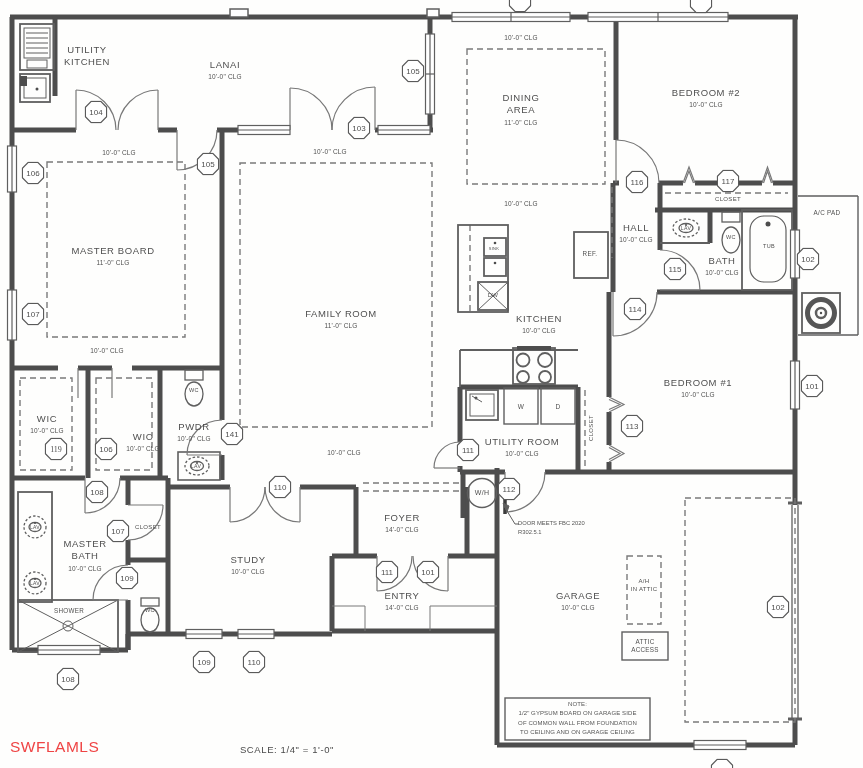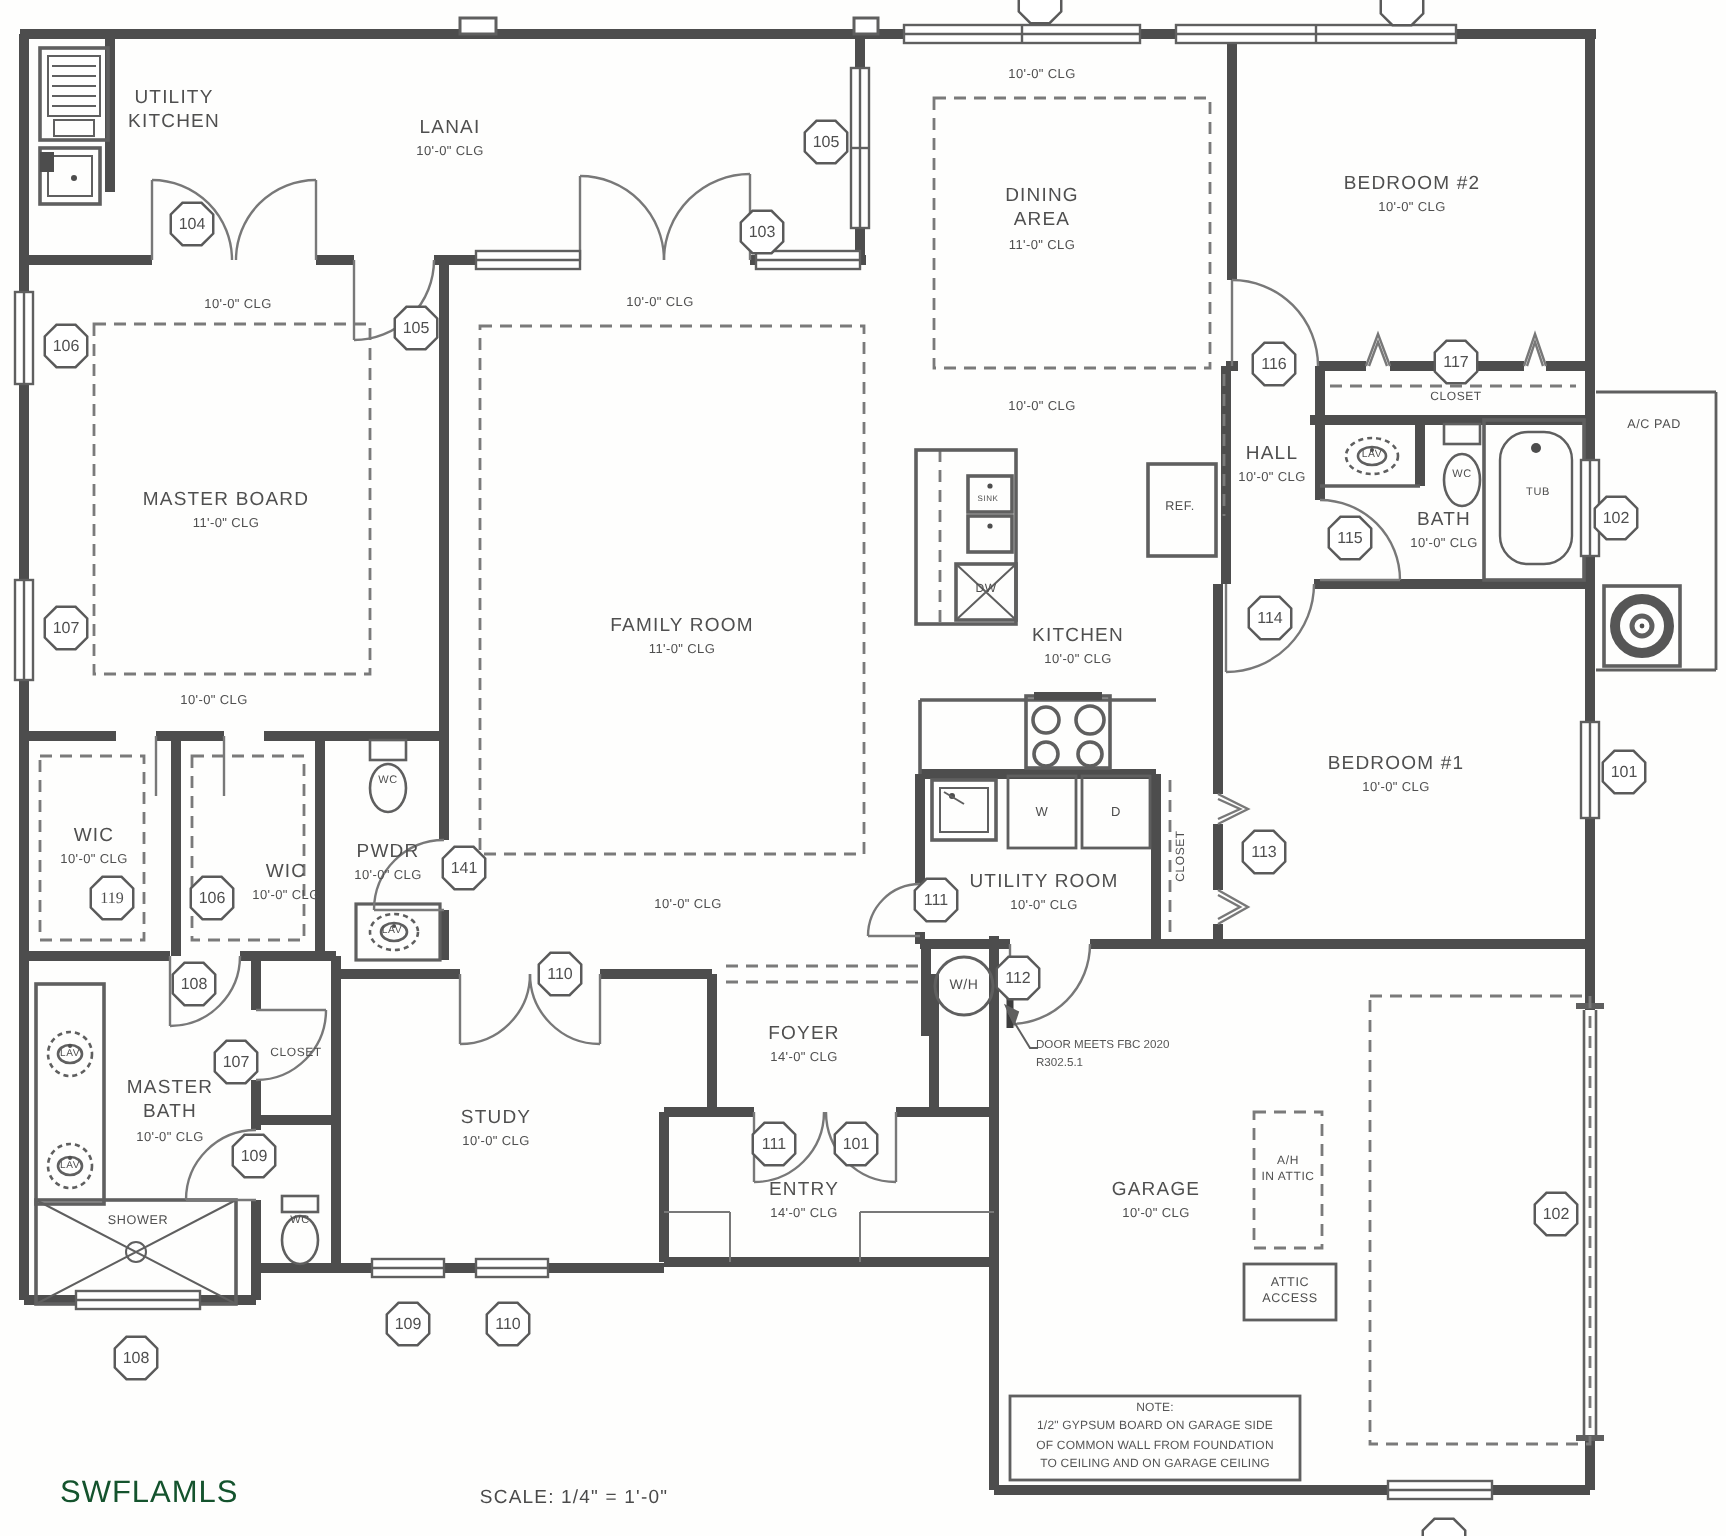--- a/index.html
+++ b/index.html
@@ -12,21 +12,21 @@
   .rclg{font-size:6.5px;letter-spacing:.2px;margin-top:2px;}
   .clg-label{font-size:6.5px;letter-spacing:.2px;}
   .fixture{letter-spacing:.3px;}
   .marker{position:absolute;width:23px;height:23px;transform:translate(-50%,-50%);}
   .marker svg{position:absolute;left:0;top:0;}
   .mnum{position:absolute;left:0;top:0;width:23px;height:23px;display:flex;align-items:center;
         justify-content:center;font-size:8px;color:#4f4f4f;}
   .title-text{position:absolute;transform:translate(-50%,-50%);font-size:20.5px;letter-spacing:.8px;
         color:#424242;border-bottom:1.6px solid #4a4a4a;padding:0 5px 2px 5px;white-space:nowrap;}
   .scale-text{position:absolute;transform:translate(-50%,-50%);font-size:9.5px;letter-spacing:.6px;color:#4a4a4a;white-space:nowrap;}
-  .watermark{position:absolute;font-size:15.5px;color:#14532d;letter-spacing:.5px;margin-left:20px;}
+  .watermark{position:absolute;font-size:15.5px;color:#ef4444;letter-spacing:.5px;}
   .note-left{position:absolute;font-size:5.8px;line-height:1.5;color:#555;text-align:left;white-space:pre-line;}
   .note-center{position:absolute;transform:translate(-50%,-50%);font-size:6px;line-height:1.55;
         color:#555;text-align:center;white-space:pre-line;letter-spacing:.1px;}
 </style>
 </head>
 <body>
 
 <div id="stage">
 
   <svg id="plan-svg" width="863" height="768" viewBox="0 0 863 768">
@@ -341,21 +341,21 @@
       <div class="lbl fixture" style="left: 644px; top: 586px; font-size: 6px;">A/H
 IN ATTIC</div>
       <div class="lbl fixture" style="left: 645px; top: 646px; font-size: 6.3px;">ATTIC
 ACCESS</div>
       <div class="marker" style="left: 96px; top: 112px;">
         <svg width="23" height="23" viewBox="0 0 26 26">
           <polygon points="7.6,1 18.4,1 25,7.6 25,18.4 18.4,25 7.6,25 1,18.4 1,7.6" fill="#fff" stroke="#5a5a5a" stroke-width="1.4"></polygon>
         </svg>
         <span class="mnum">104</span>
       </div>
-      <div class="marker" style="left: 359px; top: 116px; margin-left: 22px;">
+      <div class="marker" style="left: 359px; top: 128px;">
         <svg width="23" height="23" viewBox="0 0 26 26">
           <polygon points="7.6,1 18.4,1 25,7.6 25,18.4 18.4,25 7.6,25 1,18.4 1,7.6" fill="#fff" stroke="#5a5a5a" stroke-width="1.4"></polygon>
         </svg>
         <span class="mnum">103</span>
       </div>
       <div class="marker" style="left: 413px; top: 71px;">
         <svg width="23" height="23" viewBox="0 0 26 26">
           <polygon points="7.6,1 18.4,1 25,7.6 25,18.4 18.4,25 7.6,25 1,18.4 1,7.6" fill="#fff" stroke="#5a5a5a" stroke-width="1.4"></polygon>
         </svg>
         <span class="mnum">105</span>

